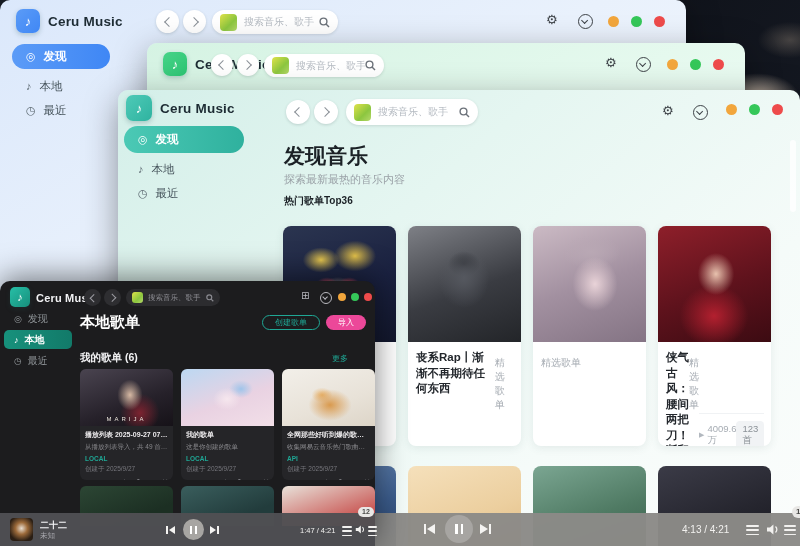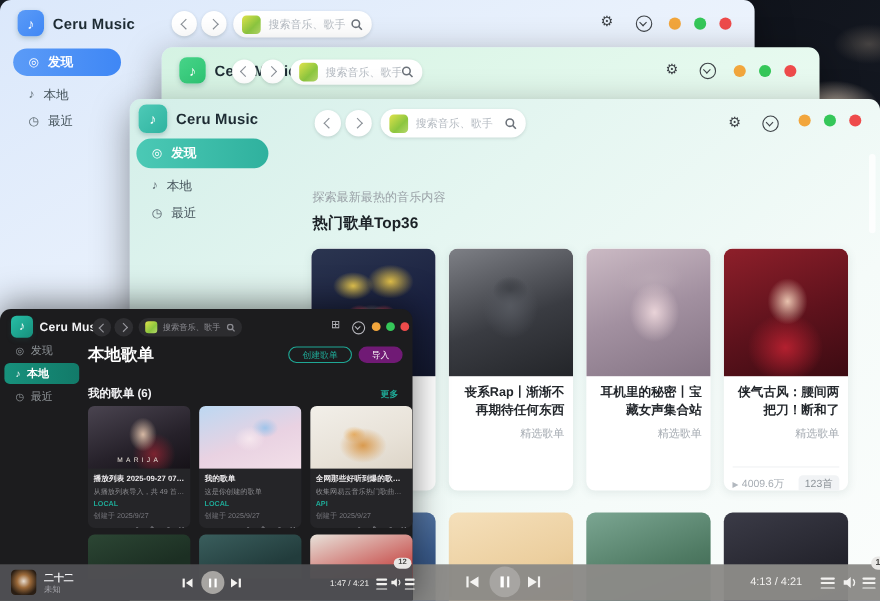--- a/index.html
+++ b/index.html
@@ -35,24 +35,24 @@
   .navitem .ic{margin-right:8px;font-size:11px;color:#5e6b73;}
   
   #w1{left:0;top:0;width:686px;height:378px;background:linear-gradient(150deg,#dbe8fb 0%,#e9f1fc 45%,#f7faff 100%);}
   
   #w2{left:147px;top:43px;width:598px;height:330px;background:linear-gradient(150deg,#d5f3e3 0%,#e8faf0 55%,#f6fdf9 100%);}
   
   #w3{left:118px;top:90px;width:682px;height:456px;border-radius:10px 10px 0 0;
       background:linear-gradient(140deg,#d4efe9 0%,#e5f6f1 35%,#f5fbf9 70%,#fbfdfc 100%);}
   .h1{position:absolute;font-size:21px;font-weight:800;color:#1b2126;}
   .sub{position:absolute;font-size:11px;color:#9aa1a7;}
-  .sect{position:absolute;font-size:14px;font-weight:800;color:#1b2126;}
+  .sect{position:absolute;font-size:10px;font-weight:800;color:#1b2126;}
   .card{position:absolute;width:113px;background:#fff;border-radius:8px;box-shadow:0 2px 8px rgba(60,90,90,.10);overflow:hidden;}
   .card .img{height:116px;}
-  .card .body{padding:8px 8px 9px;display:flex;flex-direction:column;height:116px;box-sizing:border-box;text-align:right;}
+  .card .body{padding:8px 8px 9px;display:flex;height:116px;box-sizing:border-box;}
   .card .t{font-size:11.5px;line-height:1.35;font-weight:bold;color:#23272c;}
   .card .s{font-size:10px;color:#a3a9b0;margin-top:6px;}
   .card .foot{margin-top:auto;border-top:1px solid #f0f2f4;padding-top:7px;display:flex;align-items:center;justify-content:space-between;}
   .card .plays{font-size:9.5px;color:#a6acb3;display:flex;align-items:center;gap:3px;}
   .card .plays .tri{font-size:7px;color:#b2b8bf;}
   .card .cnt{font-size:9.5px;color:#8b9197;background:#f1f3f5;border-radius:4px;padding:2px 6px;}
   .r2img{position:absolute;width:113px;height:80px;border-radius:8px 8px 0 0;}
   .pbar{position:absolute;left:0;right:0;bottom:0;height:33px;z-index:6;display:block;}
   #w3 .pbar{background:rgba(139,138,135,.97);}
   .skip{position:absolute;display:flex;align-items:center;gap:1px;}
@@ -82,21 +82,21 @@
   #w4 .cchev::after{border-color:#b9b9bf;width:3.2px;height:3.2px;left:2.4px;top:1.8px;}
   #w4 .dot{width:8px;height:8px;}
   .dnav{position:absolute;display:flex;align-items:center;color:#8f9498;font-size:10px;padding-left:10px;}
   .dnav .ic{margin-right:6px;font-size:9px;}
   .dpill{position:absolute;border-radius:5px;background:linear-gradient(90deg,#17917c,#127a69);color:#fff;display:flex;align-items:center;font-size:10px;font-weight:bold;padding-left:10px;box-sizing:border-box;}
   .dpill .ic{margin-right:6px;font-size:9px;}
   .dh2{position:absolute;color:#fff;font-size:15px;font-weight:800;}
   .dstats{position:absolute;color:#9b9b9f;font-size:8px;}
   .dbtn{position:absolute;border-radius:8px;font-size:8px;display:flex;align-items:center;justify-content:center;box-sizing:border-box;}
   .dbtn.outline{border:1px solid #1fa795;color:#1fa795;background:transparent;}
-  .dbtn.solid{background:#701a75;color:#fff;}
+  .dbtn.solid{background:#ec4899;color:#fff;}
   .dsect{position:absolute;color:#f2f2f4;font-size:10.5px;font-weight:800;}
   .dlink{position:absolute;color:#1fa795;font-size:8px;}
   .dcard{position:absolute;width:93px;height:111px;background:#252528;border-radius:6px;overflow:hidden;}
   .dcard .img{height:57px;position:relative;}
   .dcard .cap{position:absolute;left:0;right:0;bottom:4px;text-align:center;color:#e8e2da;font-size:6px;letter-spacing:3px;}
   .dcard .body{padding:4px 5px;}
   .dcard .t{color:#eceaec;font-size:7px;font-weight:bold;white-space:nowrap;overflow:hidden;text-overflow:ellipsis;}
   .dcard .d{color:#8a8a8e;font-size:6.5px;margin-top:3px;white-space:nowrap;overflow:hidden;text-overflow:ellipsis;}
   .dcard .tag{color:#1fa795;font-size:6.5px;margin-top:3px;font-weight:bold;}
   .dcard .cr{color:#76767c;font-size:6.5px;margin-top:3px;}
@@ -206,20 +206,21 @@
         <circle cx="4.5" cy="4.5" r="3.4" fill="none" stroke="#6c727a" stroke-width="1.4"></circle>
         <line x1="7" y1="7" x2="10" y2="10" stroke="#6c727a" stroke-width="1.4"></line>
       </svg>
   </div>
   <div class="gear" style="left:544px;top:14px;">⚙</div>
   <div class="cchev" style="left:575px;top:15px;"></div>
   <span class="dot y" style="left:608px;top:14px;"></span>
   <span class="dot g" style="left:631px;top:14px;"></span>
   <span class="dot r" style="left:654px;top:14px;"></span>
 
+  <div class="h1" style="left:166px;top:52px;">发现音乐</div>
   <div class="sub" style="left:166px;top:82px;">探索最新最热的音乐内容</div>
   <div class="sect" style="left:166px;top:104px;">热门歌单Top36</div>
 
   <div class="card" style="left:165px;top:136px;height:220px;">
     <div class="img" style="background:
       radial-gradient(26px 18px at 38px 34px,#e8c84f 0%,rgba(232,200,79,0) 70%),
       radial-gradient(30px 22px at 72px 30px,#e3c14a 0%,rgba(227,193,74,0) 70%),
       radial-gradient(14px 9px at 44px 58px,#d04a5a 0%,rgba(208,74,90,0) 75%),
       radial-gradient(14px 9px at 66px 58px,#d04a5a 0%,rgba(208,74,90,0) 75%),
       radial-gradient(24px 20px at 55px 66px,#e9c9ae 0%,rgba(233,201,174,0) 75%),
@@ -237,21 +238,20 @@
       <div class="s">精选歌单</div>
     </div>
   </div>
 
   <div class="card" style="left:415px;top:136px;height:220px;">
     <div class="img" style="background:
       radial-gradient(30px 36px at 62px 58px,#e9d3d8 0%,rgba(233,211,216,0) 75%),
       radial-gradient(40px 22px at 58px 26px,#b9a8b4 0%,rgba(185,168,180,0) 75%),
       linear-gradient(160deg,#cbbac4 0%,#a290a0 50%,#847484 100%);"></div>
     <div class="body">
-      <div class="t">耳机里的秘密丨宝藏女声集合站</div>
       <div class="s">精选歌单</div>
     </div>
   </div>
 
   <div class="card" style="left:540px;top:136px;height:220px;">
     <div class="img" style="background:
       radial-gradient(26px 30px at 58px 48px,#e8c2ae 0%,rgba(232,194,174,0) 70%),
       radial-gradient(44px 40px at 56px 90px,#b3202f 0%,rgba(179,32,47,0) 78%),
       linear-gradient(160deg,#8e1f2a 0%,#5e121c 55%,#3c0b12 100%);"></div>
     <div class="body">
@@ -339,21 +339,21 @@
   </div>
   <div class="dnav" style="left:4px;top:72px;width:68px;height:16px;">
     <span class="ic">◷</span>
       <span>最近</span>
   </div>
 
   <div class="dh2" style="left:80px;top:32px;">本地歌单</div>
   <div class="dbtn outline" style="left:262px;top:34px;width:58px;height:15px;">创建歌单</div>
   <div class="dbtn solid" style="left:326px;top:34px;width:40px;height:15px;">导入</div>
   <div class="dsect" style="left:80px;top:70px;">我的歌单 (6)</div>
-  <div class="dlink" style="left:346px;top:72px;font-weight:bold;">更多</div>
+  <div class="dlink" style="left:332px;top:72px;">更多</div>
 
   <div class="dcard" style="left:80px;top:88px;">
     <div class="img" style="background:
       radial-gradient(18px 22px at 50px 26px,#d7b9a4 0%,rgba(215,185,164,0) 70%),
       radial-gradient(26px 26px at 60px 44px,#7c2330 0%,rgba(124,35,48,0) 75%),
       linear-gradient(160deg,#4a4450 0%,#26212a 60%,#161218 100%);">
       <span class="cap">MARIJA</span>
     </div>
     <div class="body">
       <div class="t">播放列表 2025-09-27 07:23</div>

